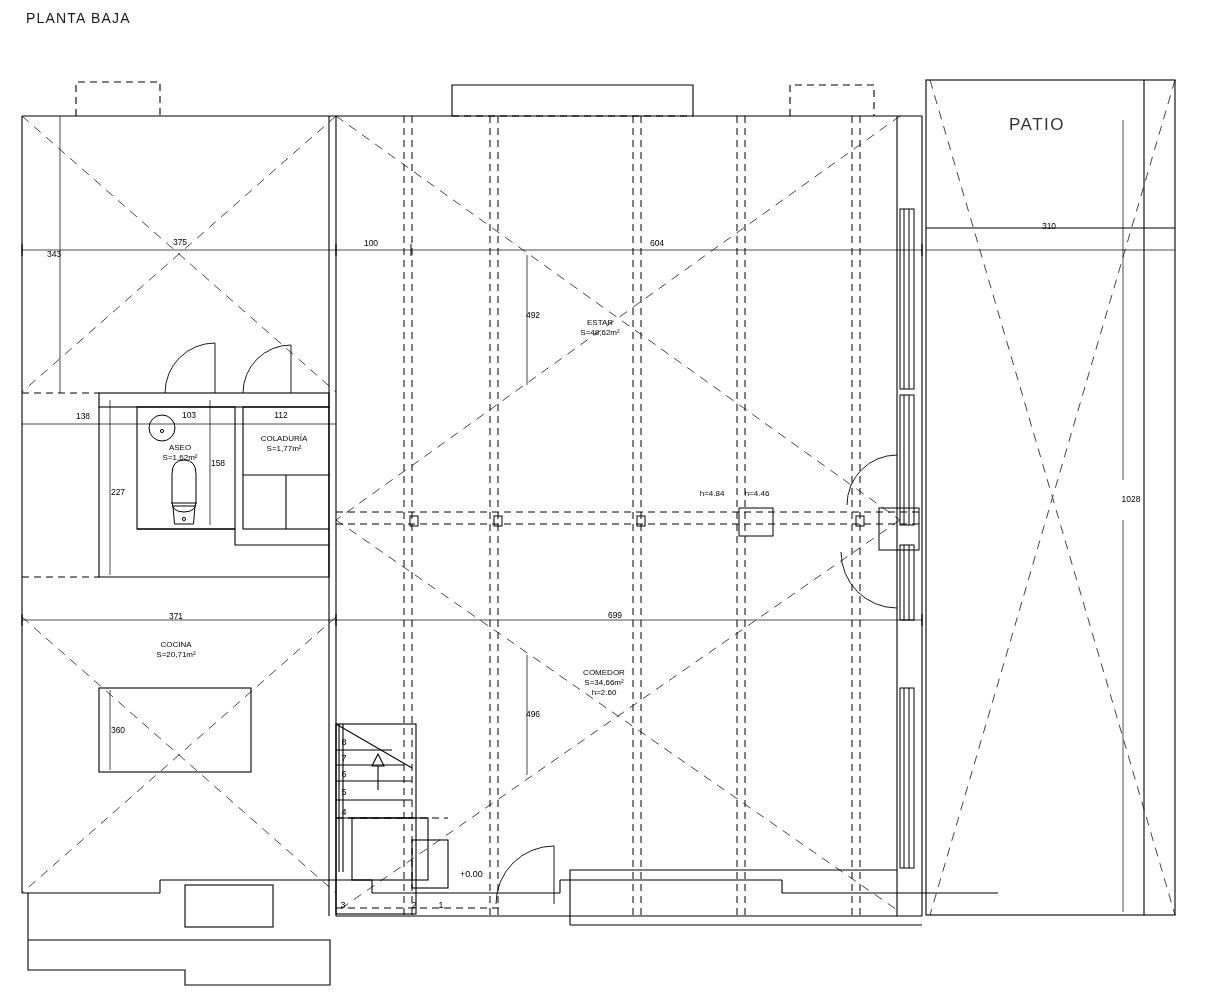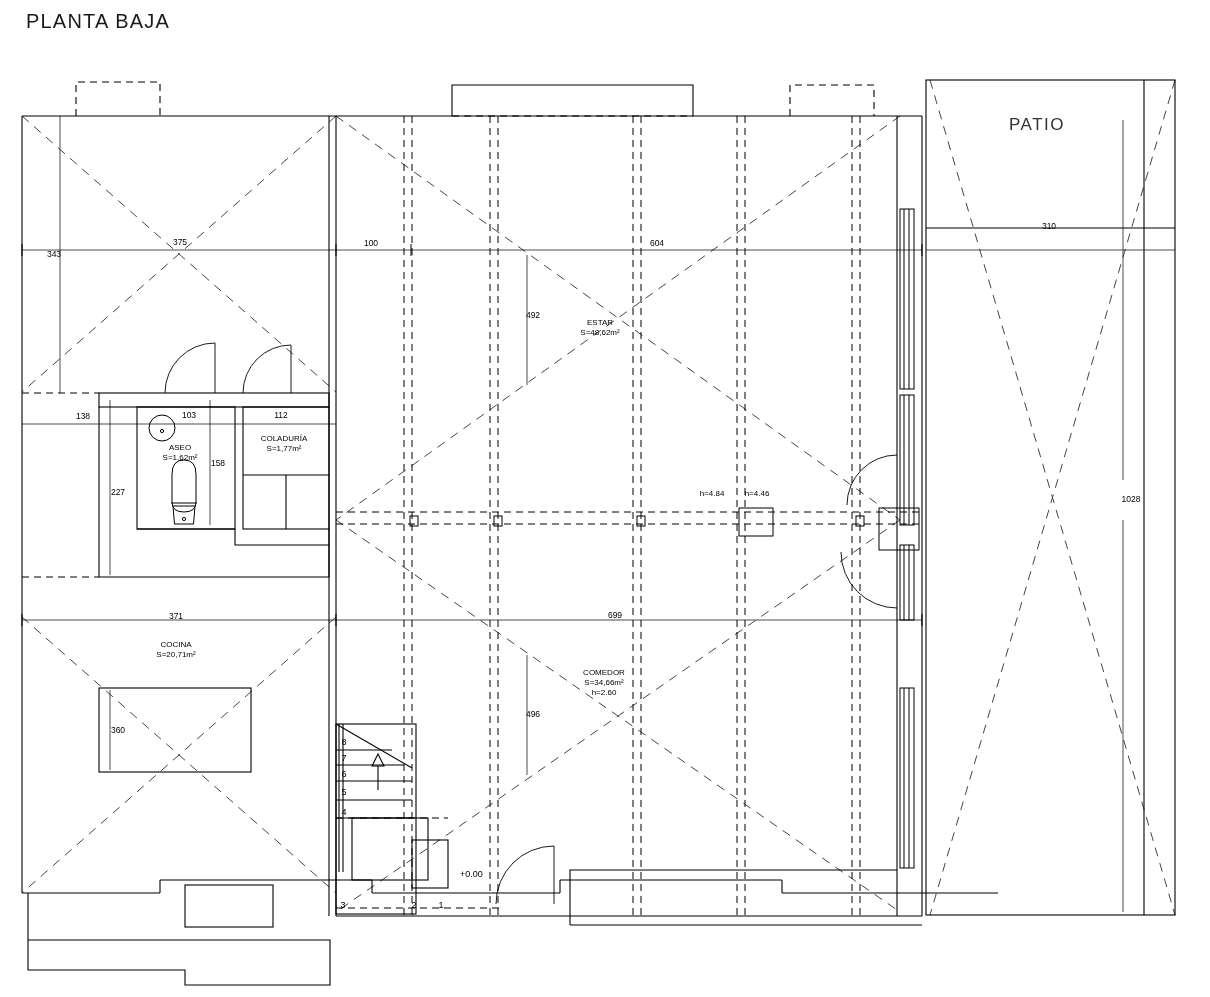--- a/index.html
+++ b/index.html
@@ -12,21 +12,21 @@
     height: 997px;
     font-family: "Liberation Sans", sans-serif;
     color: #000000;
     overflow: hidden;
     position: relative;
   }
   #plan-title {
     position: absolute;
     left: 26px;
     top: 10px;
-    font-size: 20px;
+    font-size: 14px;
     letter-spacing: 1.2px;
     color: #1a1a1a;
     white-space: nowrap;
   }
   #drawing-canvas {
     position: absolute;
     left: 0;
     top: 0;
     width: 1210px;
     height: 997px;

